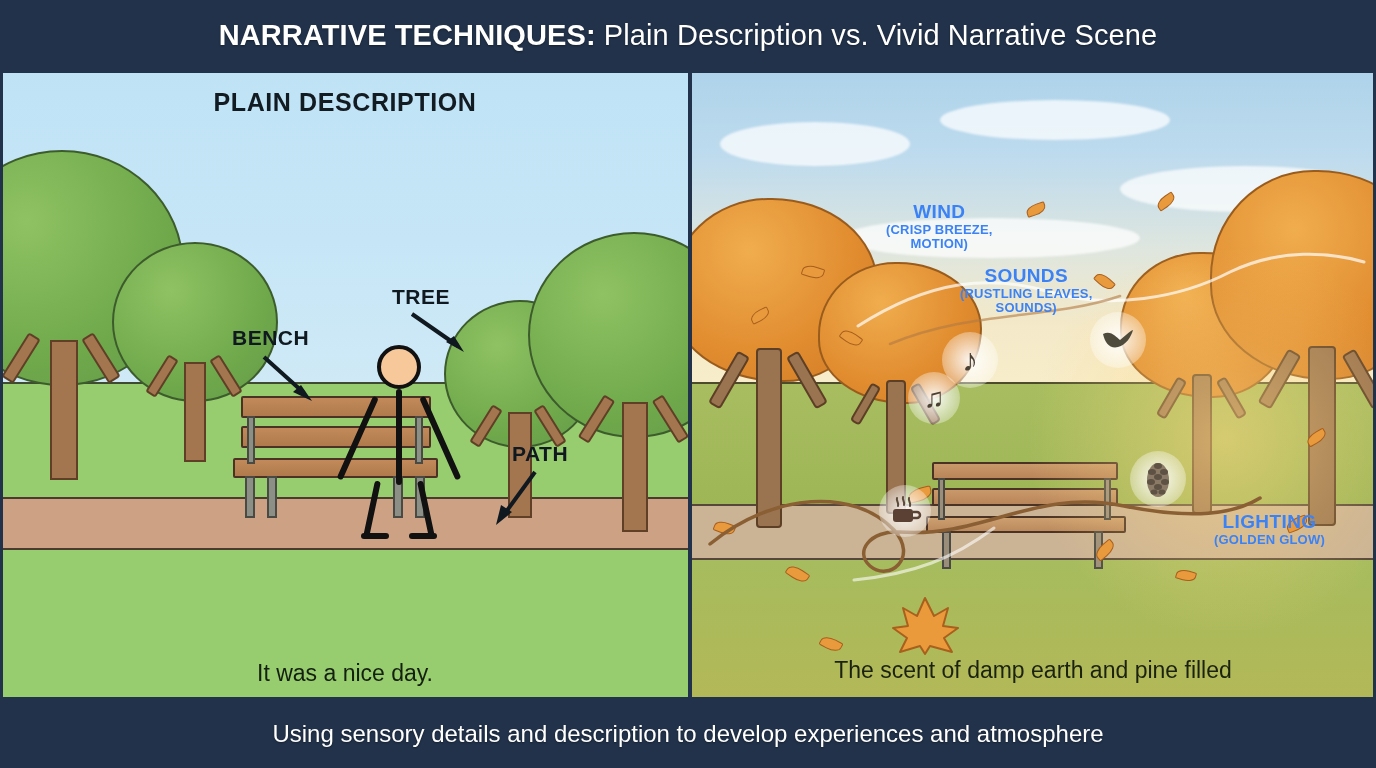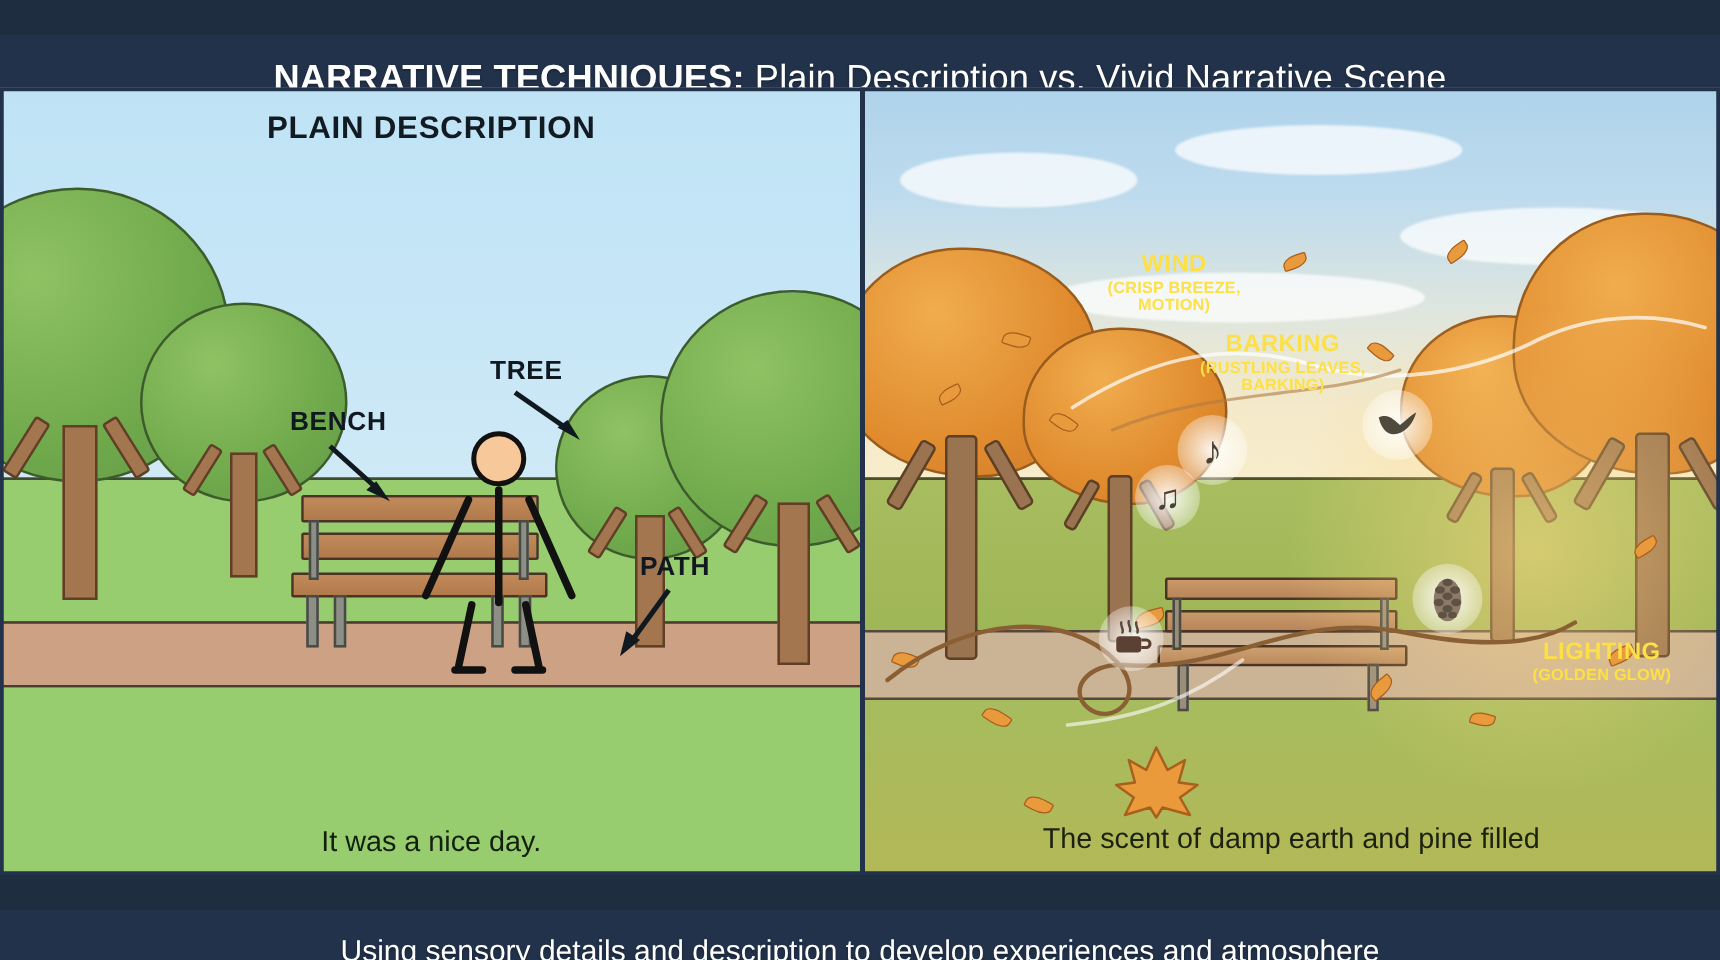--- a/index.html
+++ b/index.html
@@ -12,21 +12,20 @@
   }
 
   #stage { position:absolute; inset:0; width:1376px; height:768px; }
 
   
   .bar {
     position:absolute; left:0; width:1376px;
     background:#22324a;
     display:flex; align-items:center; justify-content:center;
     color:#ffffff;
-    margin-top:28px;
   }
   #header { top:0; height:70px; }
   #footer { top:700px; height:68px; }
 
   #header-title {
     font-size:29px; letter-spacing:.1px; white-space:nowrap;
     text-shadow:0 1px 2px rgba(0,0,0,.35);
   }
   #header-title .strong { font-weight:bold; }
   #footer-text { font-size:24px; white-space:nowrap; text-shadow:0 1px 2px rgba(0,0,0,.35); }
@@ -141,21 +140,21 @@
 
   .icon-bubble {
     position:absolute; border-radius:50%;
     background:radial-gradient(circle, rgba(255,255,255,.92), rgba(255,255,255,.35) 70%, rgba(255,255,255,0));
     display:flex; align-items:center; justify-content:center;
     z-index:22; color:#4a4034;
   }
 
   
   .ann-label {
-    position:absolute; z-index:30; color:#fde047;
+    position:absolute; z-index:30; color:#3b82f6;
     font-weight:bold; line-height:1.08; white-space:nowrap;
   }
   .ann-label .main { display:block; font-size:19px; letter-spacing:.4px; }
   .ann-label .sub  { display:block; font-size:13px; letter-spacing:.2px; }
   .ann-center { text-align:center; }
 
   .lbl-plain { font-size:21px; font-weight:bold; color:#101820; letter-spacing:.5px; }
 
   .caption {
     position:absolute; width:100%; text-align:center;
@@ -382,27 +381,27 @@
     </div>
 
 
     <div class="ann-label ann-center" style="left:196px; top:132px;">
       <span class="main">WIND</span>
       <span class="sub">(CRISP BREEZE,</span>
       <span class="sub">MOTION)</span>
     </div>
 
     <div class="ann-label ann-center" style="left:270px; top:196px;">
-      <span class="main">BARKING</span>
+      <span class="main">SOUNDS</span>
       <span class="sub">(RUSTLING LEAVES,</span>
-      <span class="sub">BARKING)</span>
-    </div>
-
-
-    <div class="ann-label ann-center" style="left:536px; top:442px;">
+      <span class="sub">SOUNDS)</span>
+    </div>
+
+
+    <div class="ann-label ann-center" style="left:524px; top:442px;">
       <span class="main">LIGHTING</span>
       <span class="sub">(GOLDEN GLOW)</span>
     </div>
 
     <div class="caption" id="caption-right">
       <div>The scent of damp earth and pine filled</div>
 
     </div>
   </div>
 

